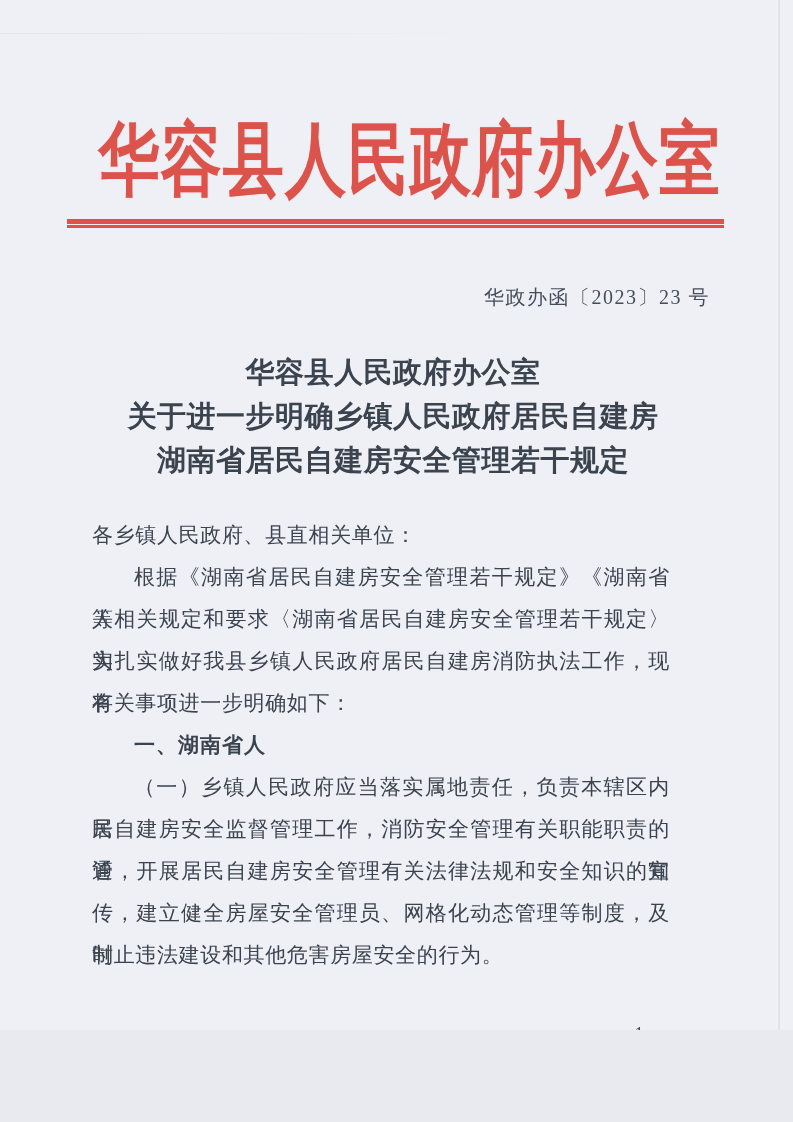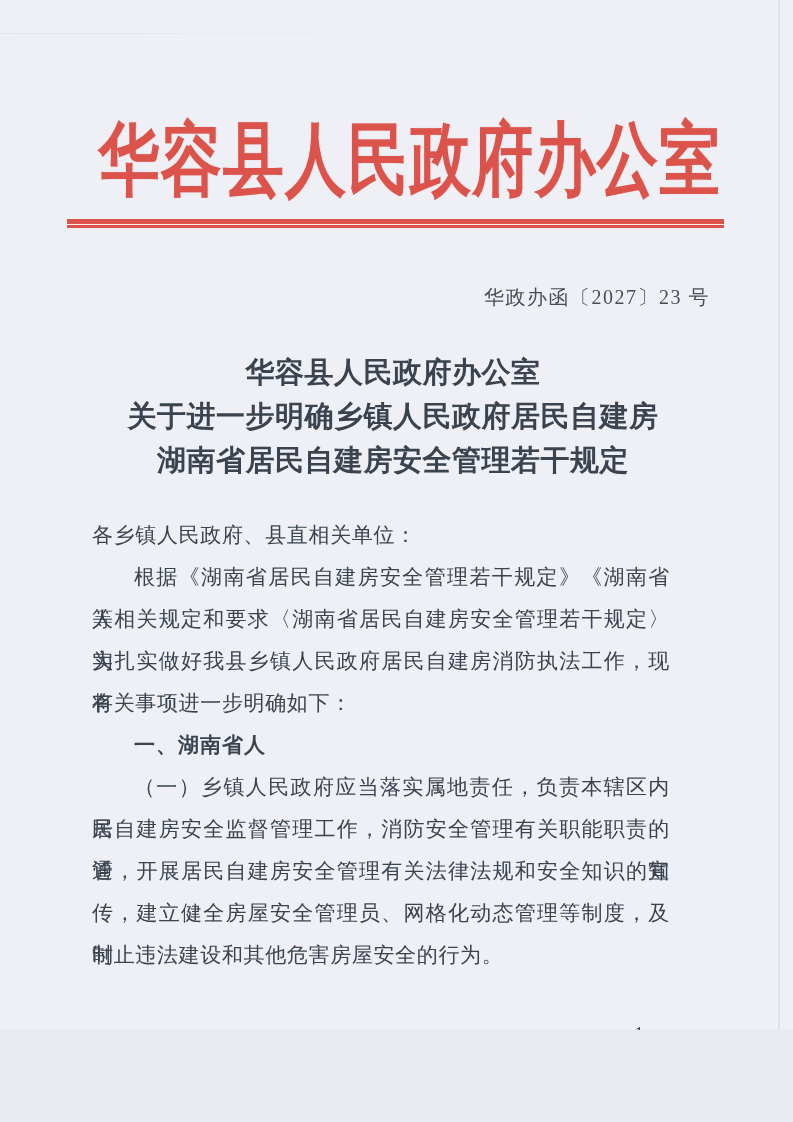--- a/index.html
+++ b/index.html
@@ -116,21 +116,21 @@
   <div class="artifact fold-line"></div>
   <div class="artifact edge-shadow"></div>
   <div class="artifact footer-faint-line"></div>
   <div class="artifact bottom-strip"></div>
 
   <div class="letterhead-wrap">
     <span class="letterhead">华容县人民政府办公室</span>
   </div>
   <div class="head-rule"></div>
 
-  <div class="doc-number">华政办函〔2027〕23 号</div>
+  <div class="doc-number">华政办函〔2023〕23 号</div>
 
   <div class="doc-title">
 
       <div class="title-line">华容县人民政府办公室</div>
 
       <div class="title-line">关于进一步明确乡镇人民政府居民自建房</div>
 
       <div class="title-line">湖南省居民自建房安全管理若干规定</div>
     </div>
 

